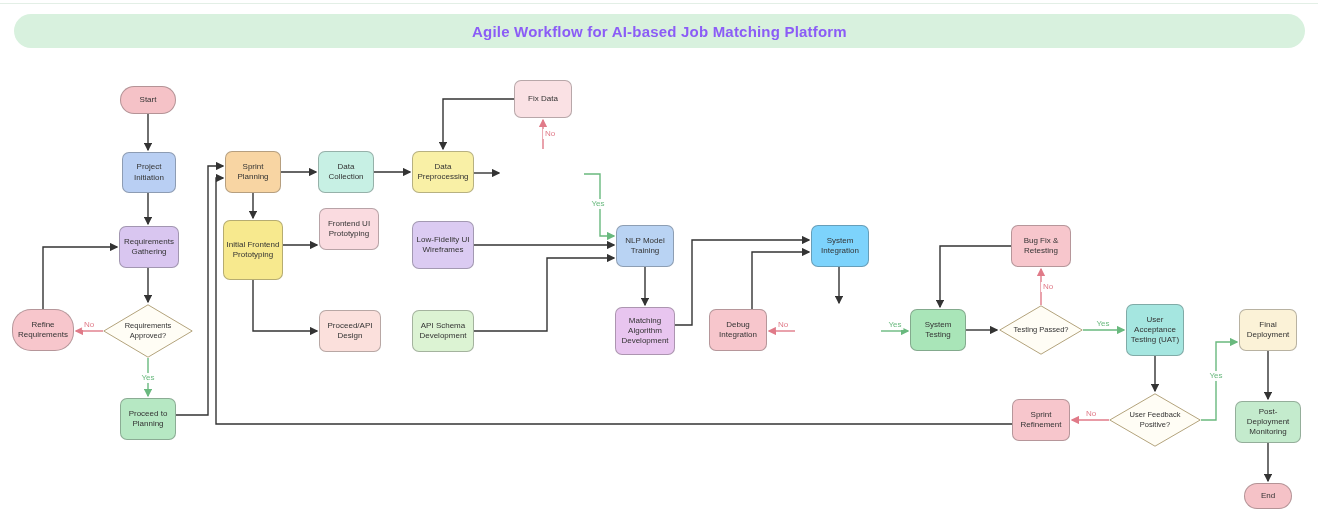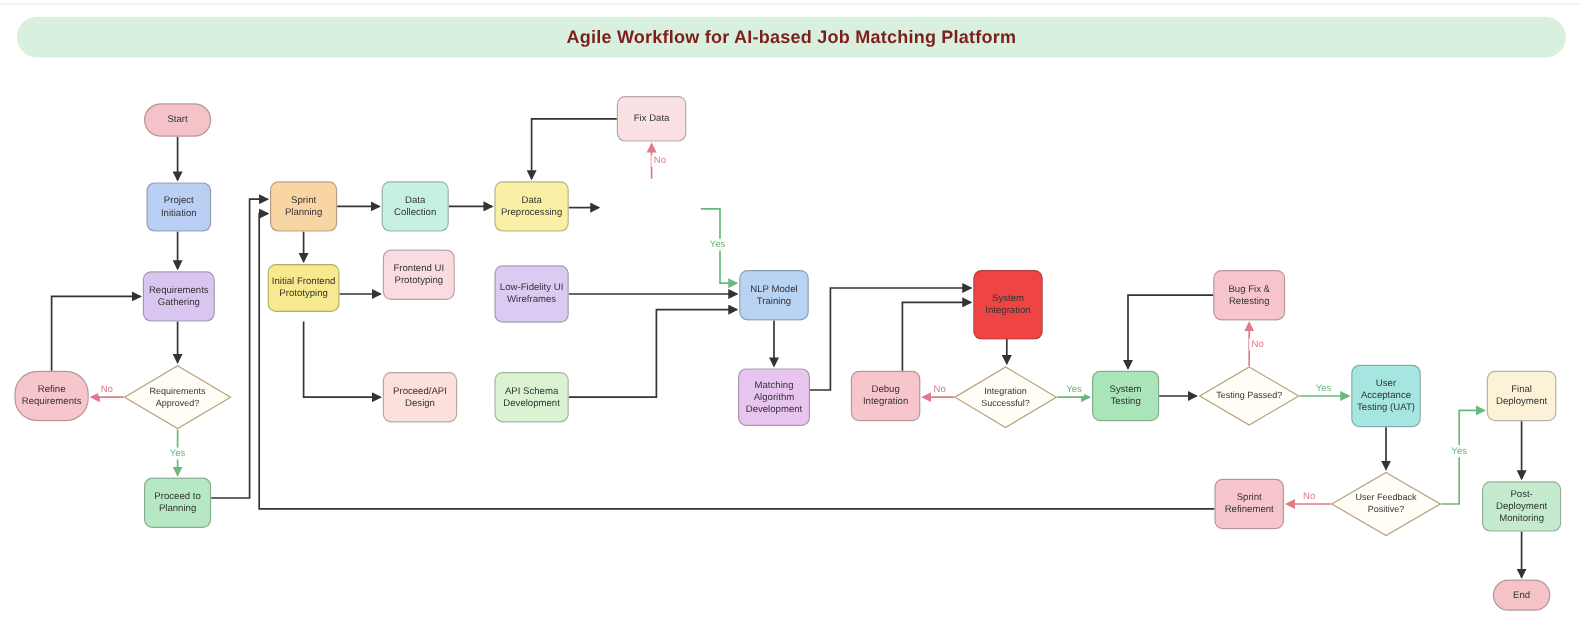--- a/index.html
+++ b/index.html
@@ -1,21 +1,21 @@
 <!DOCTYPE html>
 <html><head>
 <meta charset="utf-8">
 <style>
   * { margin:0; padding:0; box-sizing:border-box; }
   html,body { background:#ffffff; font-family:"Liberation Sans", sans-serif; }
   .canvas { position:relative; width:1318px; height:524px; background:#ffffff; overflow:hidden; }
   .top-rule { position:absolute; left:0; top:3px; width:1318px; height:1px; background:#e3efe6; }
   .title-banner { position:absolute; left:14px; top:14px; width:1291px; height:34px;
                   background:#d8f1de; border-radius:17px; display:flex; align-items:center; justify-content:center; }
-  .title-text { font-size:15px; font-weight:bold; color:#7f1d1d; letter-spacing:0.2px; }
+  .title-text { font-size:15px; font-weight:bold; color:#8b5cf6; letter-spacing:0.2px; }
   #edges-svg { position:absolute; left:0; top:0; width:1318px; height:524px; }
   .edge { fill:none; stroke-width:1.4px; }
   #node-layer, #edge-label-layer { position:absolute; left:0; top:0; width:1318px; height:524px; pointer-events:none; }
   .node { position:absolute; display:flex; align-items:center; justify-content:center; text-align:center;
           font-size:8px; line-height:1.28; color:#333333; }
   .node.rect { border-radius:7px; border:1px solid rgba(60,60,60,0.35); padding:1px 2px; }
   .node.stadium { border-radius:999px; border:1px solid rgba(60,60,60,0.35); }
   .node.diamond { padding:0 11px; font-size:7.5px; }
   .diamond-shape { position:absolute; left:0; top:0; }
   .nlabel { position:relative; z-index:1; }
@@ -95,21 +95,21 @@
           <polygon points="45,0.8 89.2,27 45,53.2 0.8,27" fill="#fffdf5" stroke="#b3a37c" stroke-width="1"></polygon>
         </svg>
         <span class="nlabel">Requirements Approved?</span>
       </div>
       <div class="node rect" style="left: 120px; top: 398px; width: 56px; height: 42px; background: rgb(182, 232, 195); justify-content: center;">
         <span class="nlabel">Proceed to Planning</span>
       </div>
       <div class="node rect" style="left: 225px; top: 151px; width: 56px; height: 42px; background: rgb(248, 213, 163);">
         <span class="nlabel">Sprint Planning</span>
       </div>
-      <div class="node rect" style="left: 223px; top: 220px; width: 60px; height: 40px; background: rgb(247, 233, 142);">
+      <div class="node rect" style="left: 223px; top: 220px; width: 60px; height: 60px; background: rgb(247, 233, 142);">
         <span class="nlabel">Initial Frontend Prototyping</span>
       </div>
       <div class="node rect" style="left: 318px; top: 151px; width: 56px; height: 42px; background: rgb(199, 240, 228);">
         <span class="nlabel">Data Collection</span>
       </div>
       <div class="node rect" style="left: 412px; top: 151px; width: 62px; height: 42px; background: rgb(249, 240, 166);">
         <span class="nlabel">Data Preprocessing</span>
       </div>
       <div class="node rect" style="left: 514px; top: 80px; width: 58px; height: 38px; background: rgb(250, 225, 228);">
         <span class="nlabel">Fix Data</span>
@@ -128,27 +128,21 @@
       </div>
       <div class="node rect" style="left: 616px; top: 225px; width: 58px; height: 42px; background: rgb(185, 211, 243);">
         <span class="nlabel">NLP Model Training</span>
       </div>
       <div class="node rect" style="left: 615px; top: 307px; width: 60px; height: 48px; background: rgb(232, 197, 239);">
         <span class="nlabel">Matching Algorithm Development</span>
       </div>
       <div class="node rect" style="left: 709px; top: 309px; width: 58px; height: 42px; background: rgb(247, 198, 204);">
         <span class="nlabel">Debug Integration</span>
       </div>
-      <div class="node diamond" style="left: 795px; top: 305px; width: 86px; height: 52px;">
-        <svg width="86" height="52" class="diamond-shape">
-          <polygon points="43,0.8 85.2,26 43,51.2 0.8,26" fill="#fffdf5" stroke="#b3a37c" stroke-width="1"></polygon>
-        </svg>
-        <span class="nlabel">Integration Successful?</span>
-      </div>
-      <div class="node rect" style="left: 811px; top: 225px; width: 58px; height: 58px; background: #ef4444;">
+      <div class="node rect" style="left: 811px; top: 225px; width: 58px; height: 42px; background: #7dd3fc;">
         <span class="nlabel">System Integration</span>
       </div>
       <div class="node rect" style="left: 910px; top: 309px; width: 56px; height: 42px; background: rgb(169, 229, 184);">
         <span class="nlabel">System Testing</span>
       </div>
       <div class="node diamond" style="left: 999px; top: 305px; width: 84px; height: 50px;">
         <svg width="84" height="50" class="diamond-shape">
           <polygon points="42,0.8 83.2,25 42,49.2 0.8,25" fill="#fffdf5" stroke="#b3a37c" stroke-width="1"></polygon>
         </svg>
         <span class="nlabel">Testing Passed?</span>

